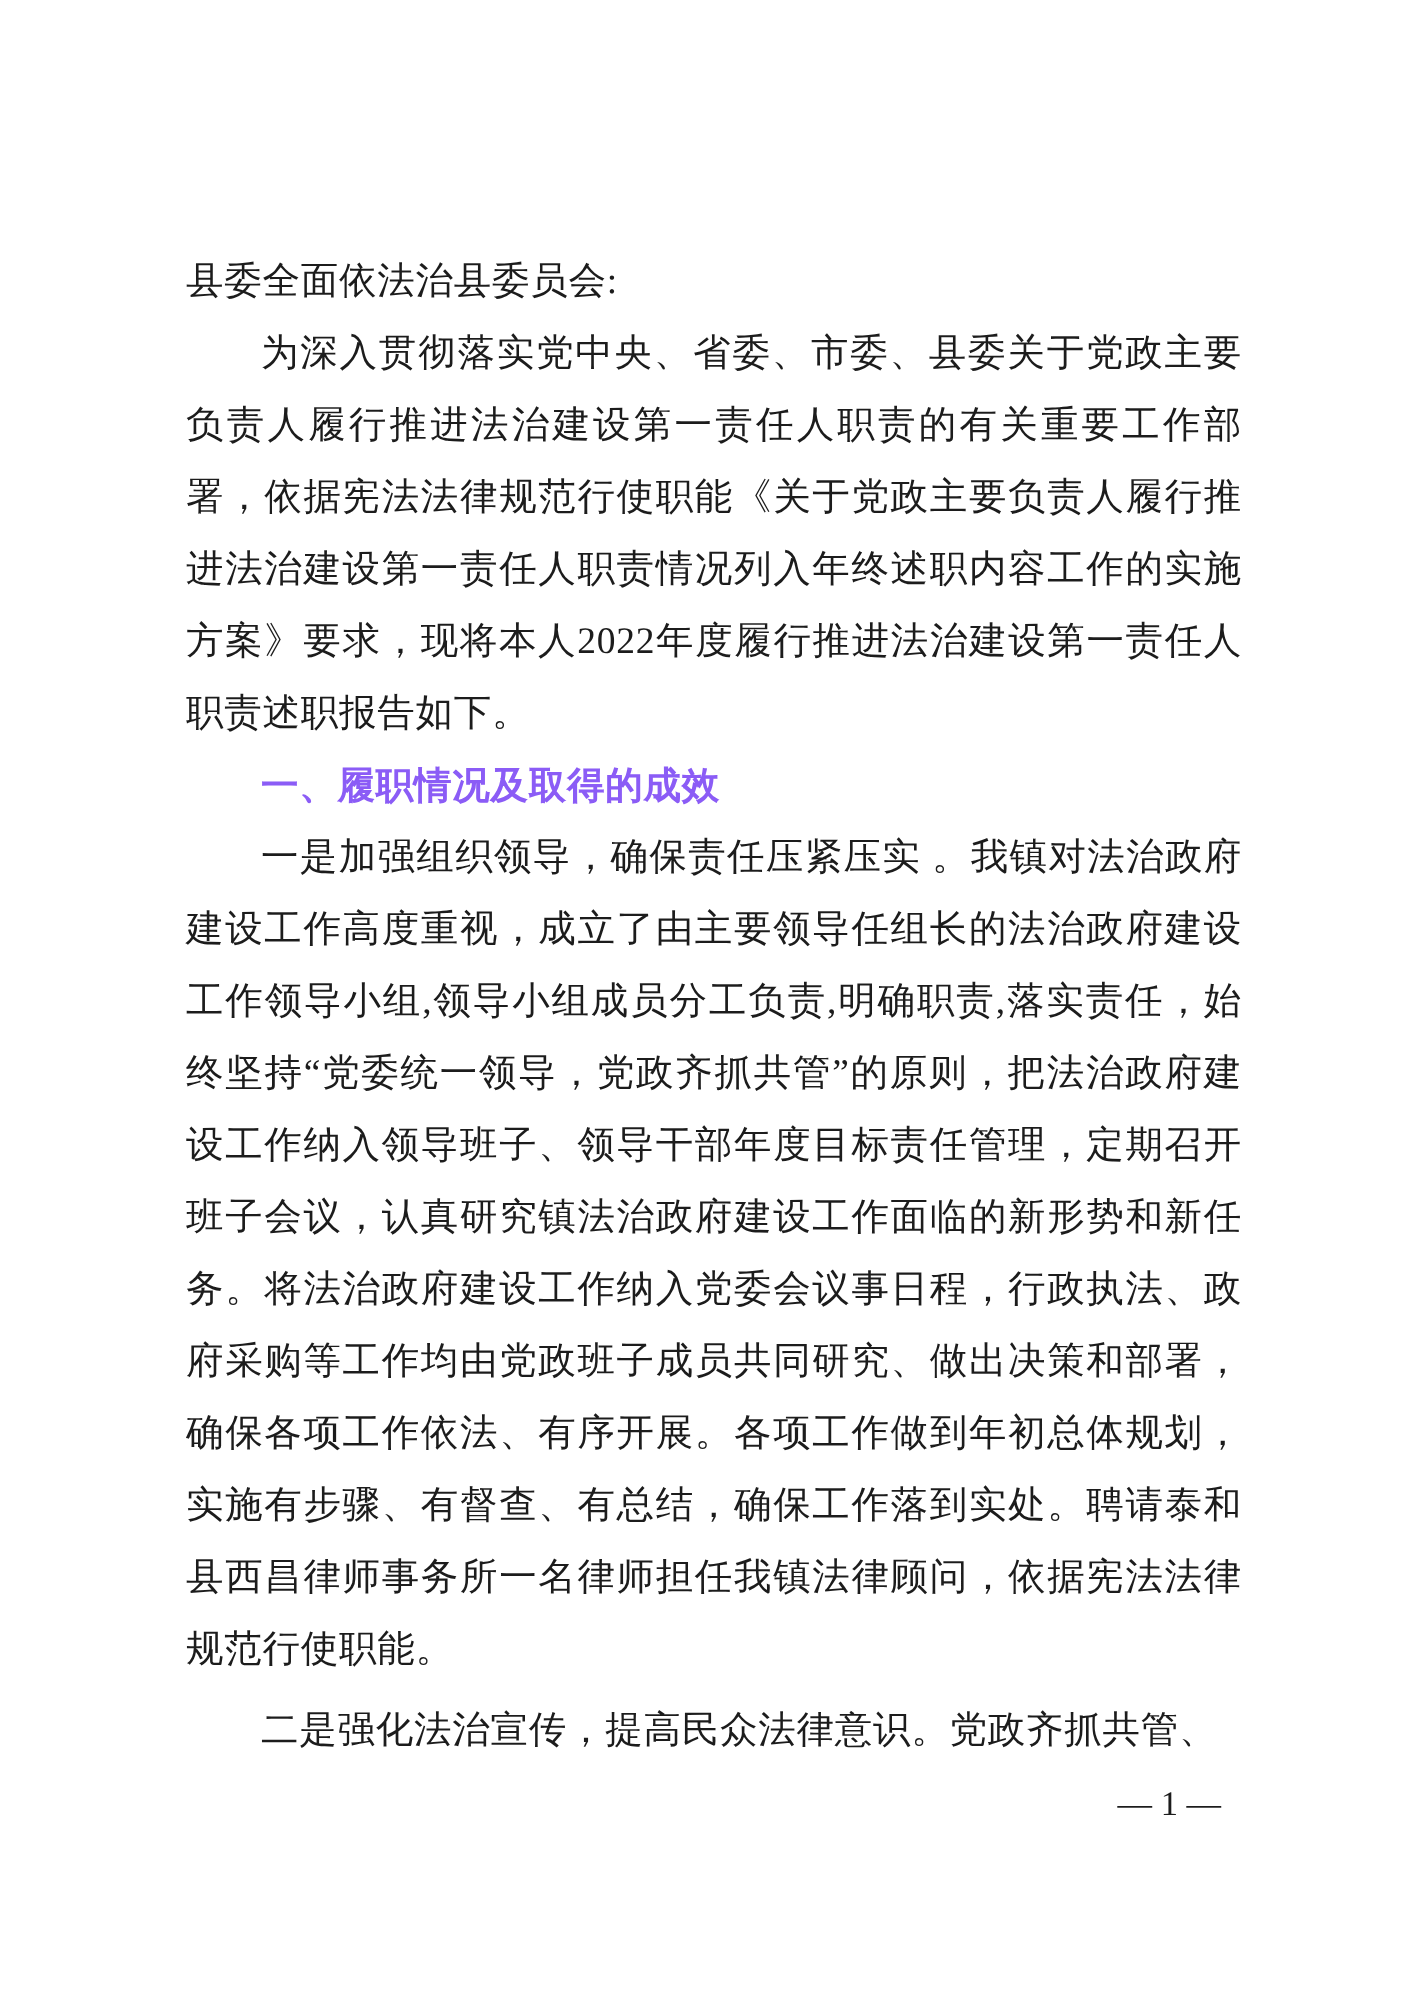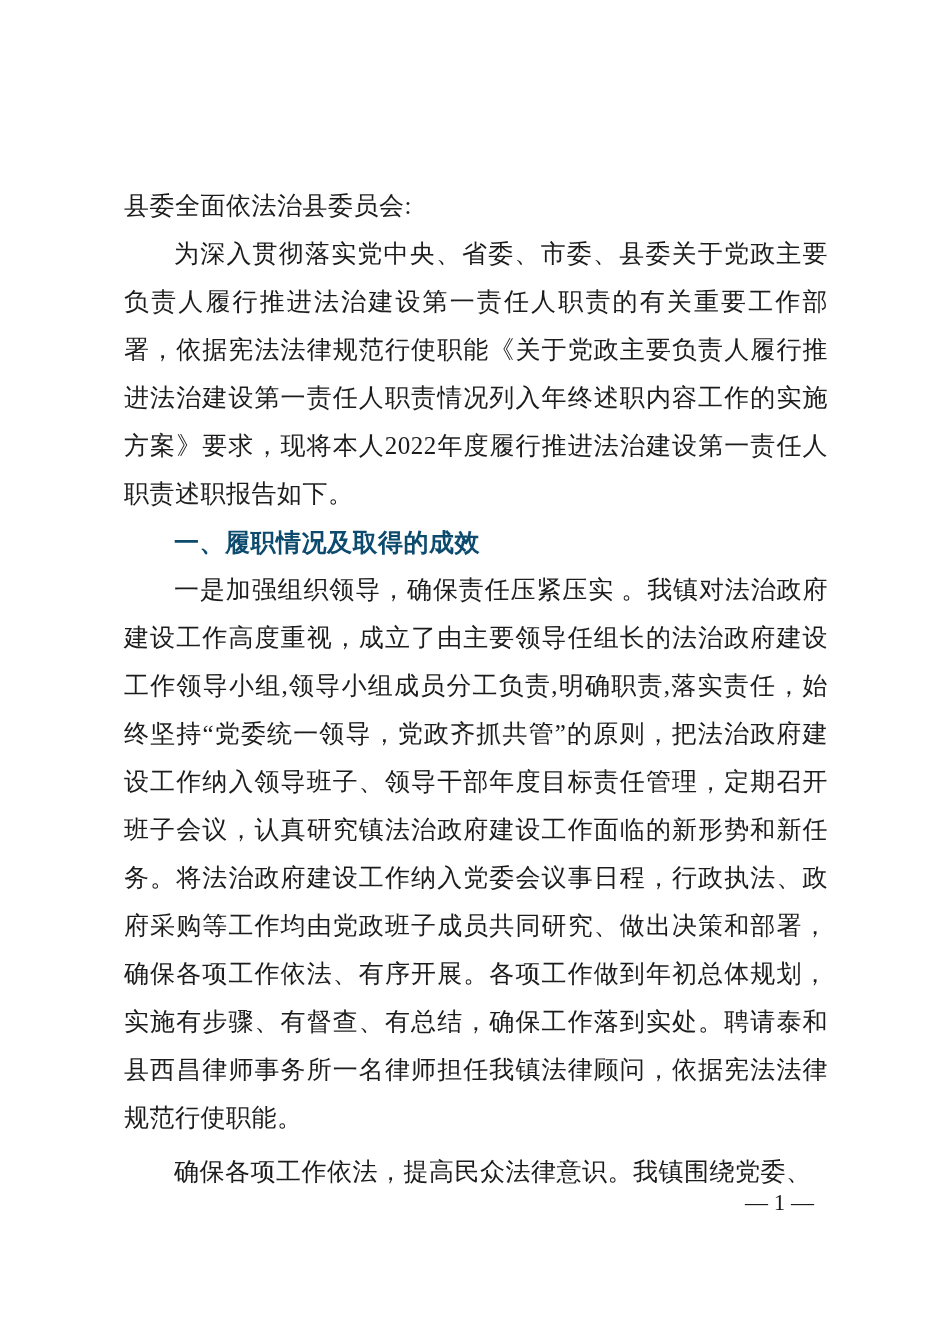--- a/index.html
+++ b/index.html
@@ -12,42 +12,42 @@
     width: 950px;
     height: 1344px;
     background: #ffffff;
     overflow: hidden;
     font-family: "Liberation Serif", "DejaVu Serif", serif;
     color: #1c1c1c;
   }
   .content {
     position: absolute;
     left: 124px;
-    top: 182px;
+    top: 164px;
     width: 704px;
     font-size: 25px;
     line-height: 48px;
     text-align: justify;
     letter-spacing: 0.5px;
   }
   .content p {
     margin: 0;
     text-indent: 2em;
   }
   .content p.salutation {
     text-indent: 0;
   }
   .content h2.heading {
     margin: 0;
     font-size: 25px;
     line-height: 48px;
     font-weight: bold;
     text-indent: 2em;
     font-family: "Liberation Sans", "DejaVu Sans", sans-serif;
-    color: #0c4a6e;
+    color: #8b5cf6;
   }
   .content p.para-last {
     margin-top: 6px;
   }
   .page-number {
     position: absolute;
     top: 1188px;
     right: 136px;
     font-size: 23px;
     line-height: 30px;
@@ -57,16 +57,16 @@
 </style>
 </head>
 <body>
 
 <div class="page">
   <div class="content">
     <p class="salutation">县委全面依法治县委员会:</p>
     <p class="para">为深入贯彻落实党中央、省委、市委、县委关于党政主要负责人履行推进法治建设第一责任人职责的有关重要工作部署，依据宪法法律规范行使职能《关于党政主要负责人履行推进法治建设第一责任人职责情况列入年终述职内容工作的实施方案》要求，现将本人2022年度履行推进法治建设第一责任人职责述职报告如下。</p>
     <h2 class="heading">一、履职情况及取得的成效</h2>
     <p class="para">一是加强组织领导，确保责任压紧压实 。我镇对法治政府建设工作高度重视，成立了由主要领导任组长的法治政府建设工作领导小组,领导小组成员分工负责,明确职责,落实责任，始终坚持“党委统一领导，党政齐抓共管”的原则，把法治政府建设工作纳入领导班子、领导干部年度目标责任管理，定期召开班子会议，认真研究镇法治政府建设工作面临的新形势和新任务。将法治政府建设工作纳入党委会议事日程，行政执法、政府采购等工作均由党政班子成员共同研究、做出决策和部署，确保各项工作依法、有序开展。各项工作做到年初总体规划，实施有步骤、有督查、有总结，确保工作落到实处。聘请泰和县西昌律师事务所一名律师担任我镇法律顾问，依据宪法法律规范行使职能。</p>
-    <p class="para para-last">确保各项工作依法，提高民众法律意识。我镇围绕党委、</p>
+    <p class="para para-last">二是强化法治宣传，提高民众法律意识。党政齐抓共管、</p>
   </div>
   <div class="page-number">— 1 —</div>
 </div>
 
 </body></html>

